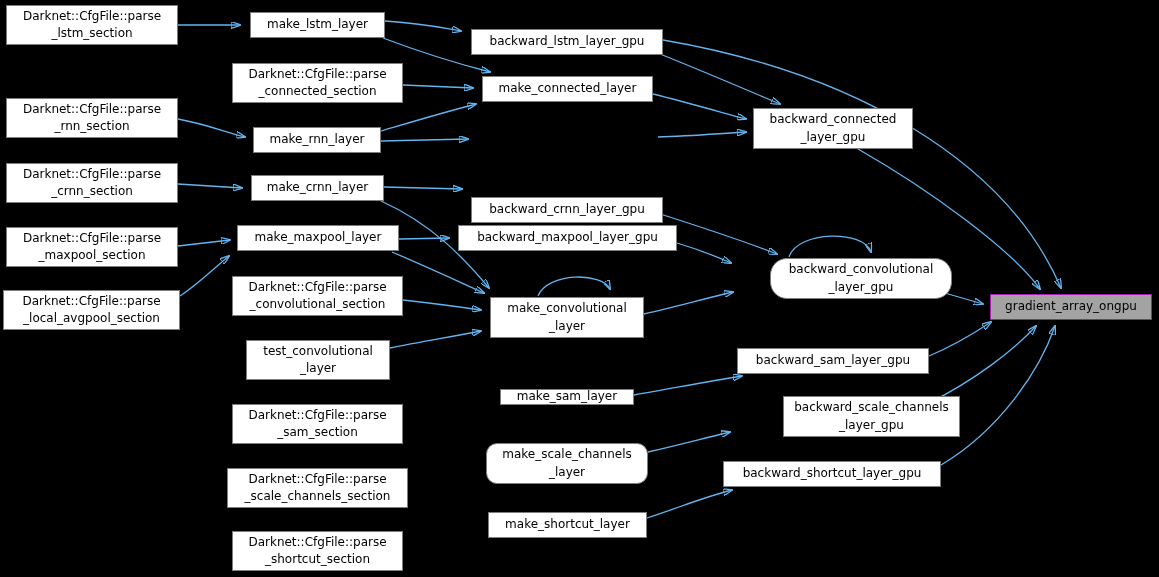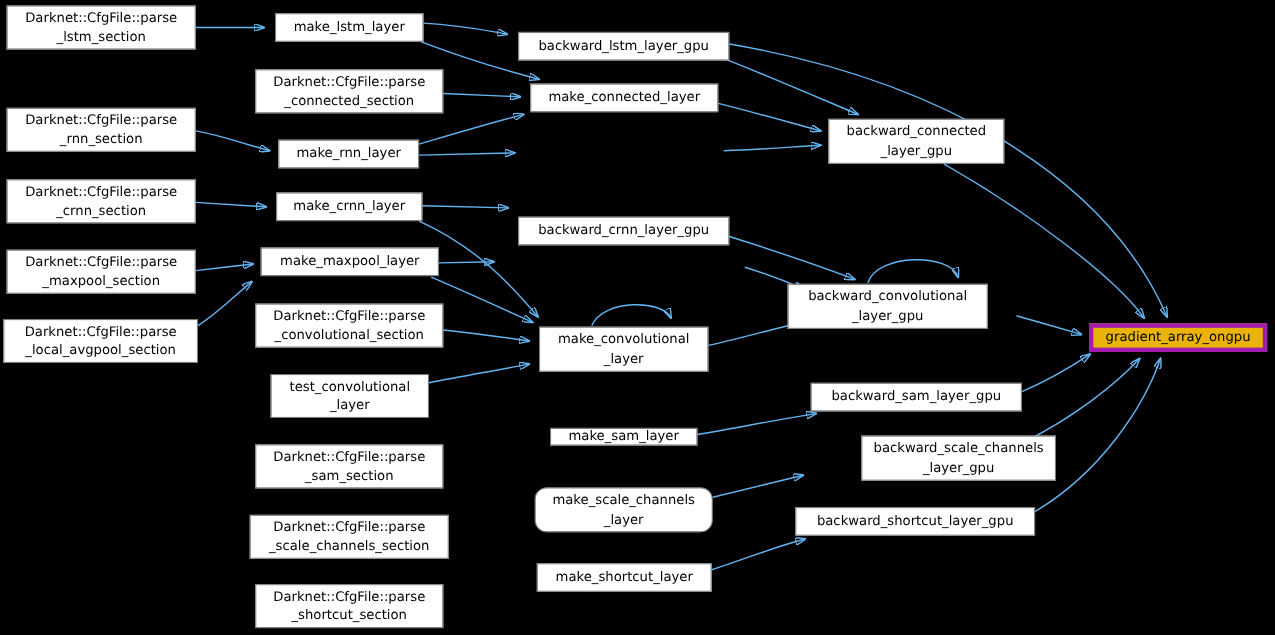--- a/index.html
+++ b/index.html
@@ -9,21 +9,21 @@
   }
   #edges { position:absolute; left:0; top:0; width:1159px; height:577px; }
   #edges path { fill:none; stroke:#63b4f0; stroke-width:1.3px; }
   .node {
     position:absolute; box-sizing:border-box; background:#ffffff;
     border:1px solid #7d7d7d; color:#000;
     display:flex; align-items:center; justify-content:center;
     text-align:center; font-size:12px; line-height:1.42;
     white-space:pre-line; cursor:pointer; overflow:hidden;
   }
-  .node.highlight { background:#eab308; border:4px solid #a21caf; }
+  .node.highlight { background:#a3a3a3; border:1px solid #a21caf; }
 </style>
 </head>
 <body>
 
 <div id="canvas">
 
   <svg id="edges" viewBox="0 0 1159 577" xmlns="http://www.w3.org/2000/svg">
     <defs>
       <marker id="arrow" markerWidth="10" markerHeight="7" refX="9" refY="3.5" orient="auto" markerUnits="userSpaceOnUse">
         <path d="M0,0 L10,3.5 L0,7 Z" fill="#63b4f0"></path>
@@ -74,31 +74,32 @@
   <div class="node" style="left:6px; top:98px; width:172px; height:40px;">Darknet::CfgFile::parse
 _rnn_section</div>
   <div class="node" style="left:253px; top:127px; width:128px; height:26px;">make_rnn_layer</div>
   <div class="node" style="left:6px; top:163px; width:172px; height:40px;">Darknet::CfgFile::parse
 _crnn_section</div>
   <div class="node" style="left:251px; top:175px; width:133px; height:26px;">make_crnn_layer</div>
   <div class="node" style="left:471px; top:176px; width:192px; height:26px;margin-top:21px;">backward_crnn_layer_gpu</div>
   <div class="node" style="left:6px; top:227px; width:172px; height:40px;">Darknet::CfgFile::parse
 _maxpool_section</div>
   <div class="node" style="left:237px; top:225px; width:162px; height:26px;">make_maxpool_layer</div>
+  <div class="node" style="left:458px; top:225px; width:219px; height:26px;">backward_maxpool_layer_gpu</div>
   <div class="node" style="left:3px; top:290px; width:177px; height:40px;">Darknet::CfgFile::parse
 _local_avgpool_section</div>
   <div class="node" style="left:232px; top:276px; width:171px; height:40px;">Darknet::CfgFile::parse
 _convolutional_section</div>
   <div class="node" style="left:490px; top:297px; width:154px; height:41px;">make_convolutional
 _layer</div>
   <div class="node" style="left:246px; top:340px; width:144px; height:40px;">test_convolutional
 _layer</div>
   <div class="node" style="left:753px; top:108px; width:160px; height:41px;">backward_connected
 _layer_gpu</div>
-  <div class="node" style="left:716px; top:258px; width:182px; height:41px;">backward_convolutional
+  <div class="node" style="left:770px; top:258px; width:182px; height:41px;border-radius:17px;">backward_convolutional
 _layer_gpu</div>
   <div class="node highlight" style="left:990px; top:294px; width:162px; height:26px;">gradient_array_ongpu</div>
   <div class="node" style="left:737px; top:348px; width:192px; height:26px;">backward_sam_layer_gpu</div>
   <div class="node" style="left:500px; top:389px; width:134px; height:16px;">make_sam_layer</div>
   <div class="node" style="left:232px; top:404px; width:171px; height:40px;">Darknet::CfgFile::parse
 _sam_section</div>
   <div class="node" style="left:737px; top:396px; width:177px; height:41px;margin-left:46px;">backward_scale_channels
 _layer_gpu</div>
   <div class="node" style="left:486px; top:443px; width:162px; height:41px;border-radius:11px;">make_scale_channels
 _layer</div>

